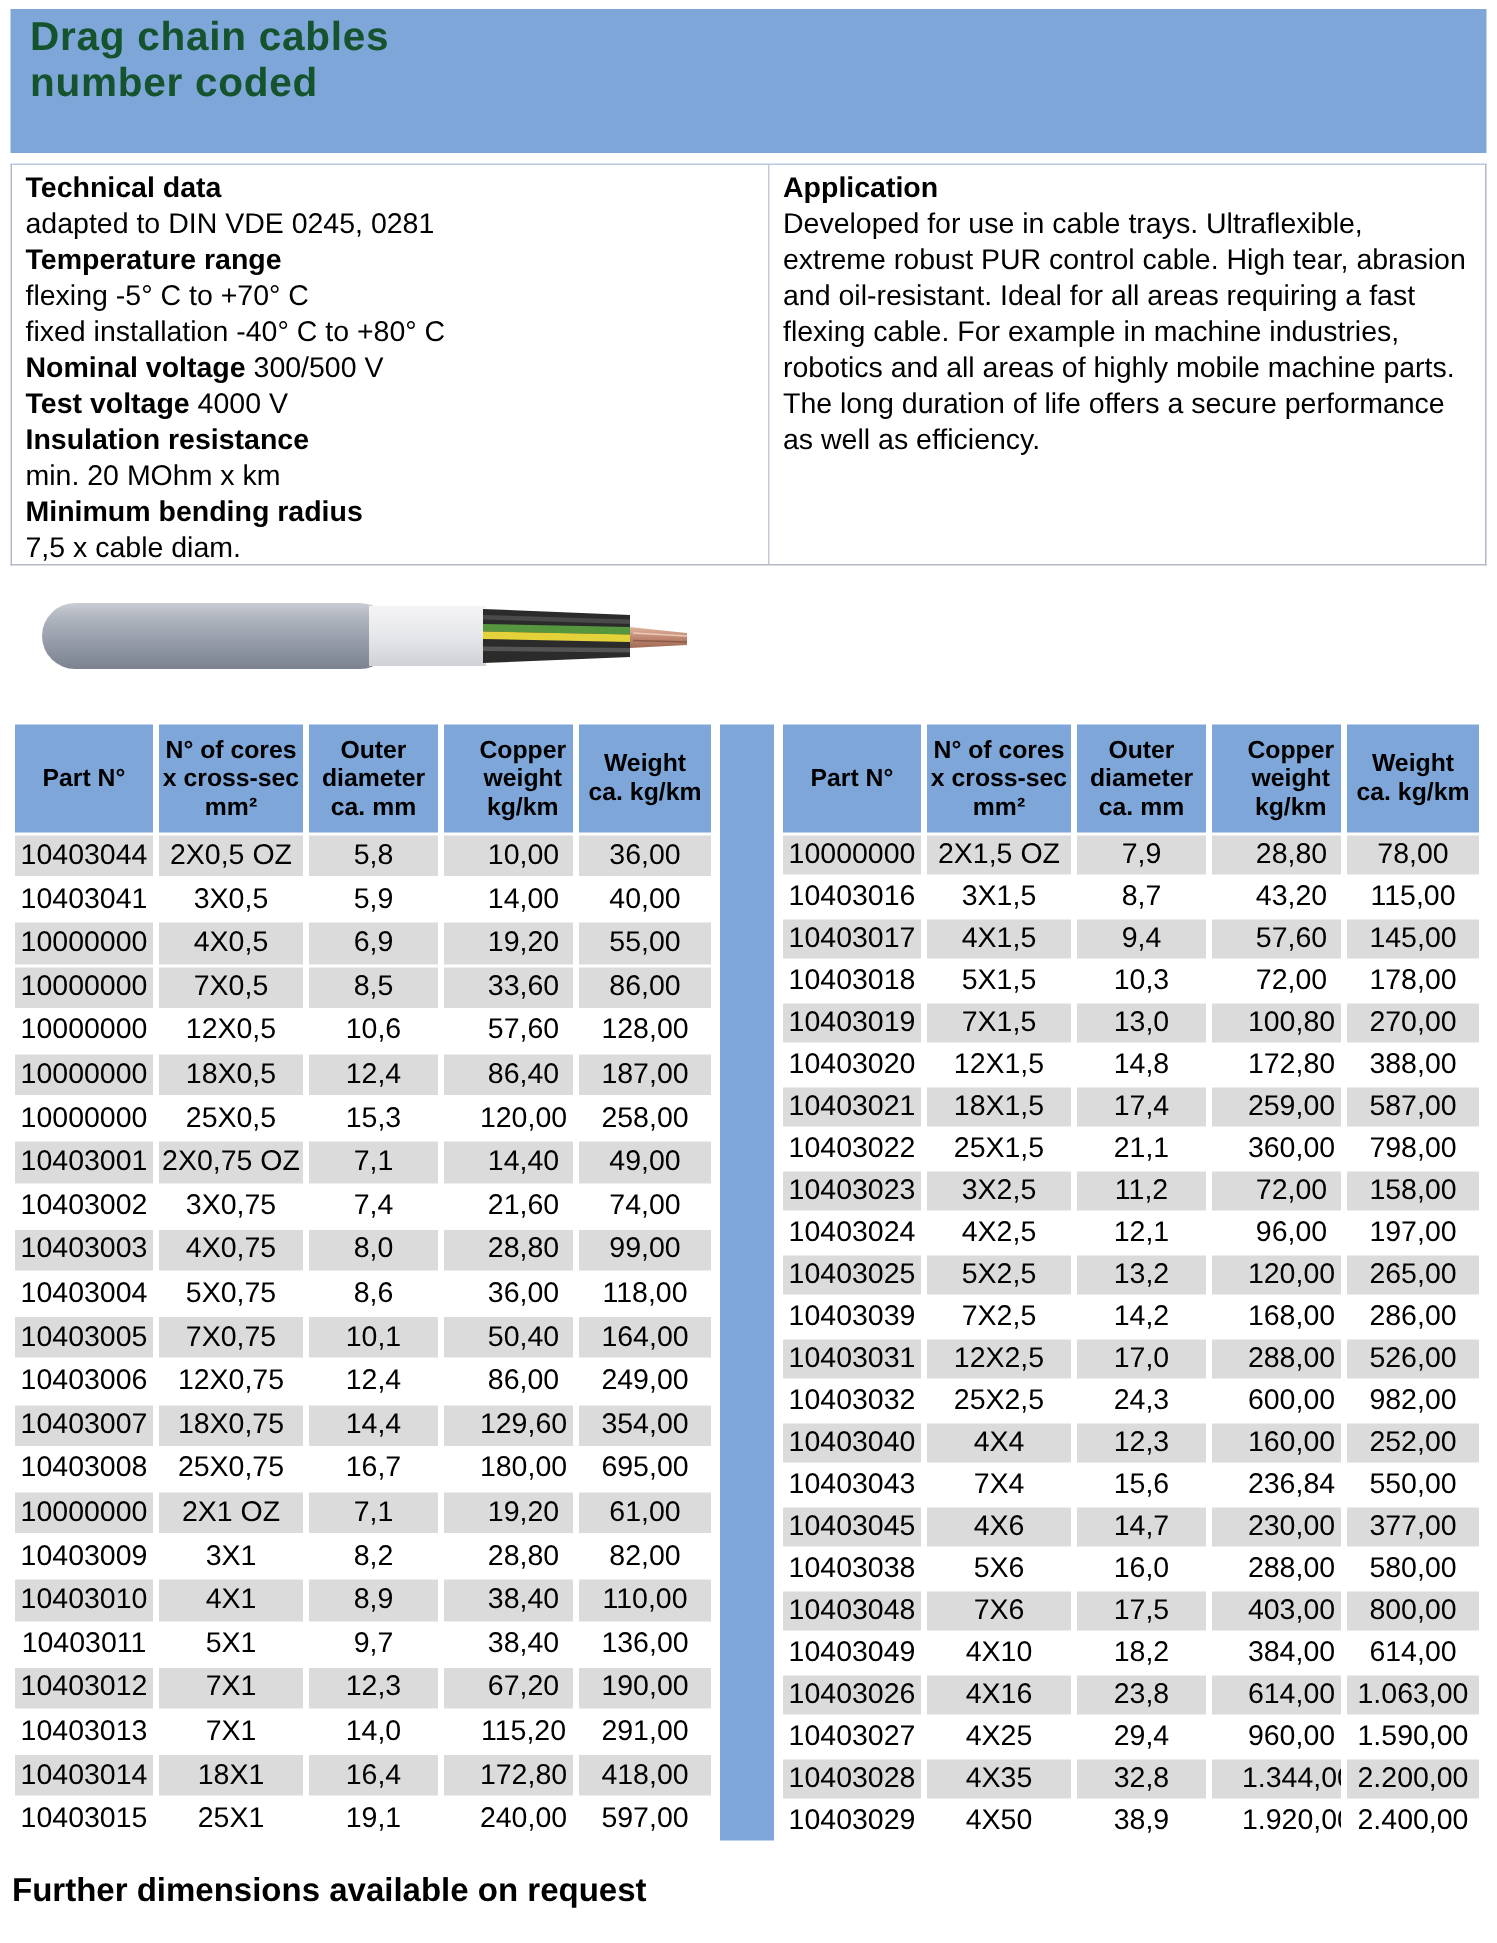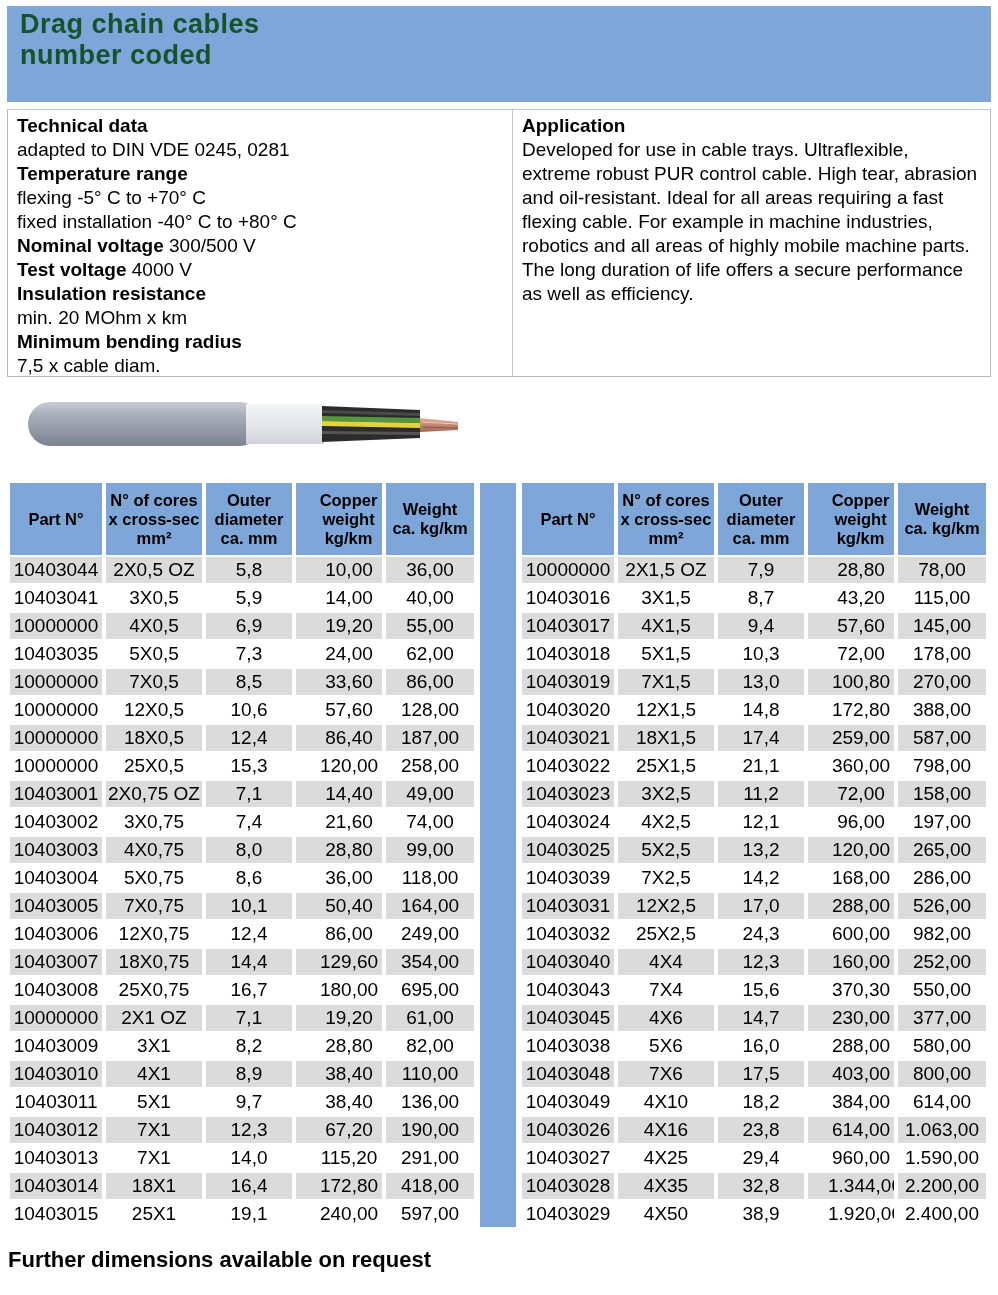--- a/index.html
+++ b/index.html
@@ -131,27 +131,20 @@
           <td>14,00</td>
           <td>40,00</td>
         </tr>
         <tr class="odd">
           <td>10000000</td>
           <td>4X0,5</td>
           <td>6,9</td>
           <td>19,20</td>
           <td>55,00</td>
         </tr>
-        <tr class="even">
-          <td>10403035</td>
-          <td>5X0,5</td>
-          <td>7,3</td>
-          <td>24,00</td>
-          <td>62,00</td>
-        </tr>
         <tr class="odd">
           <td>10000000</td>
           <td>7X0,5</td>
           <td>8,5</td>
           <td>33,60</td>
           <td>86,00</td>
         </tr>
         <tr class="even">
           <td>10000000</td>
           <td>12X0,5</td>
@@ -401,21 +394,21 @@
           <td>10403040</td>
           <td>4X4</td>
           <td>12,3</td>
           <td>160,00</td>
           <td>252,00</td>
         </tr>
         <tr class="even">
           <td>10403043</td>
           <td>7X4</td>
           <td>15,6</td>
-          <td>370,30</td>
+          <td>236,84</td>
           <td>550,00</td>
         </tr>
         <tr class="odd">
           <td>10403045</td>
           <td>4X6</td>
           <td>14,7</td>
           <td>230,00</td>
           <td>377,00</td>
         </tr>
         <tr class="even">

